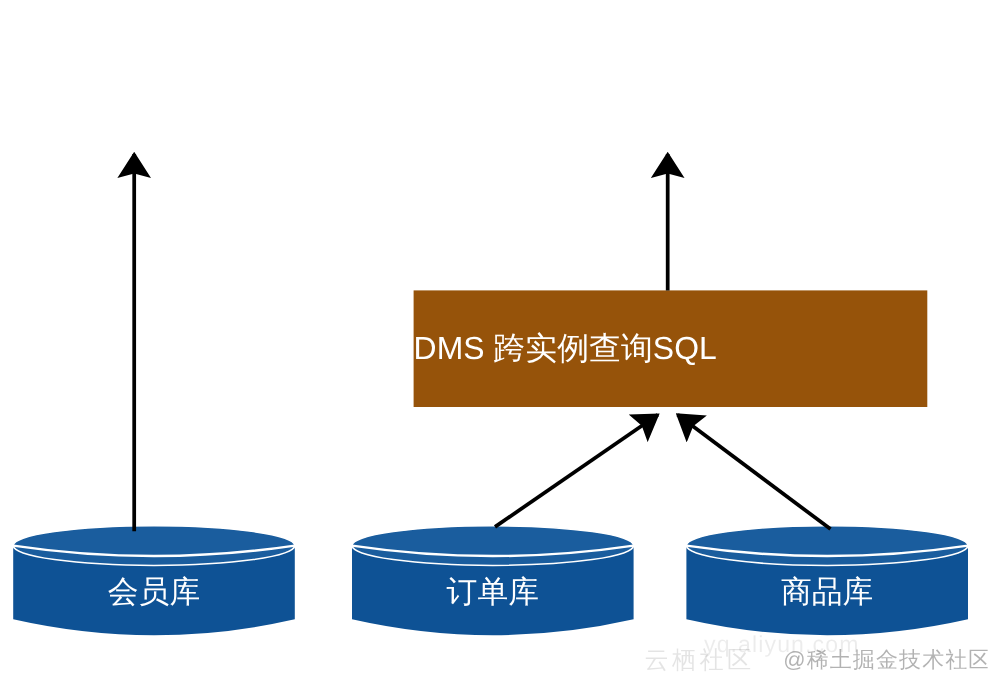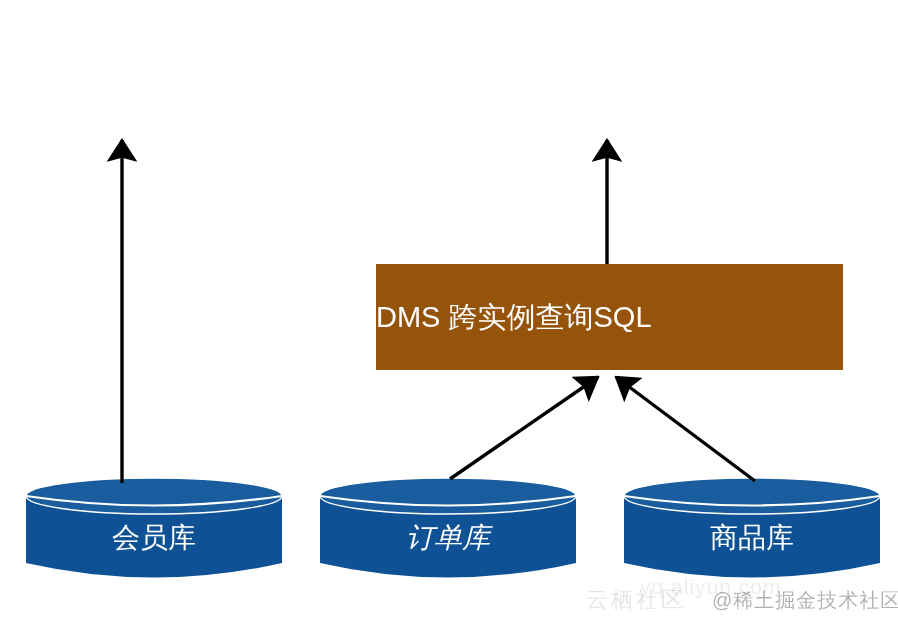--- a/index.html
+++ b/index.html
@@ -134,31 +134,31 @@
 </head>
 <body>
 
 <div id="canvas">
 
 
   <div class="dms-box">
     <span class="dms-box-label">DMS 跨实例查询SQL</span>
   </div>
 
-  <div class="cylinder" style="left:26px; top:477px;">
+  <div class="cylinder" style="left:12px; top:477px;">
     <svg class="cyl-svg" viewBox="0 0 256 106" preserveAspectRatio="none">
       <path d="M0,19 L0,86 Q128,115 256,86 L256,19 Z" fill="#0E5295"></path>
       <ellipse cx="128" cy="19" rx="128" ry="18" fill="#1A5D9E"></ellipse>
       <path d="M0,19 Q128,38 256,19" fill="none" stroke="#ffffff" stroke-width="2.2"></path>
       <ellipse cx="128" cy="19" rx="128" ry="18" fill="none" stroke="#ffffff" stroke-width="1.4"></ellipse>
     </svg>
     <div class="cyl-label">会员库</div>
   </div>
 
-  <div class="cylinder" style="left:320px; top:477px;font-style:italic;">
+  <div class="cylinder" style="left:320px; top:477px;">
     <svg class="cyl-svg" viewBox="0 0 256 106" preserveAspectRatio="none">
       <path d="M0,19 L0,86 Q128,115 256,86 L256,19 Z" fill="#0E5295"></path>
       <ellipse cx="128" cy="19" rx="128" ry="18" fill="#1A5D9E"></ellipse>
       <path d="M0,19 Q128,38 256,19" fill="none" stroke="#ffffff" stroke-width="2.2"></path>
       <ellipse cx="128" cy="19" rx="128" ry="18" fill="none" stroke="#ffffff" stroke-width="1.4"></ellipse>
     </svg>
     <div class="cyl-label">订单库</div>
   </div>
 
   <div class="cylinder" style="left:624px; top:477px;">

